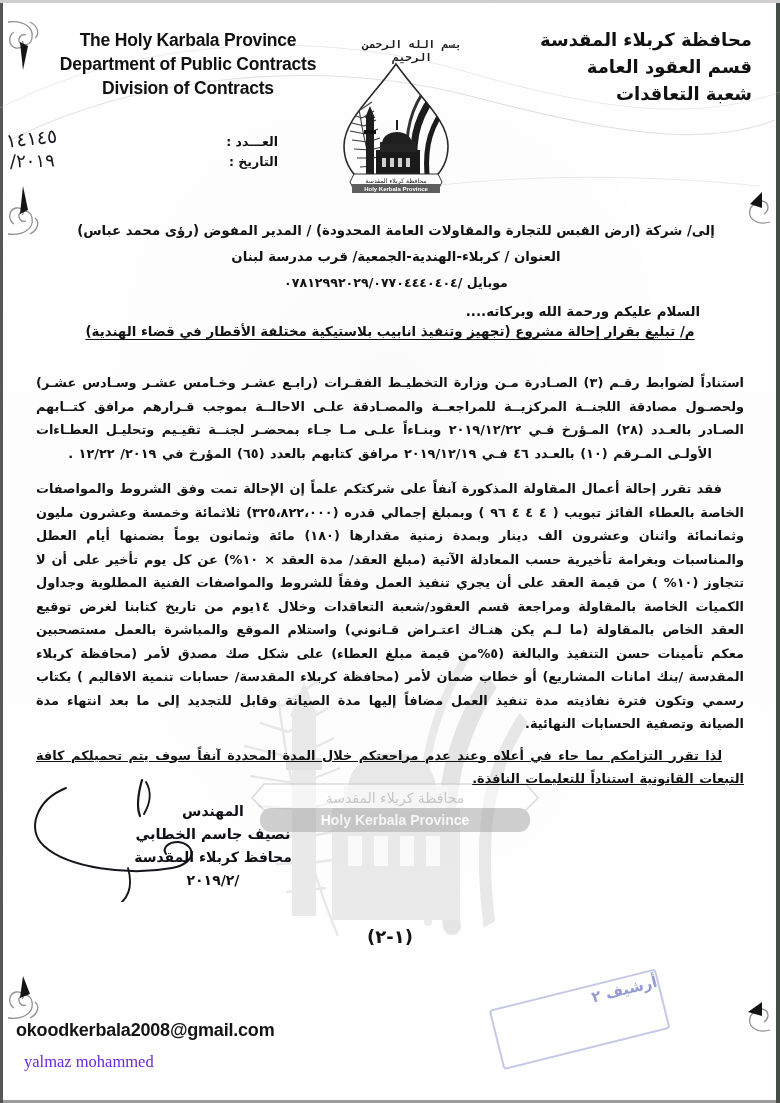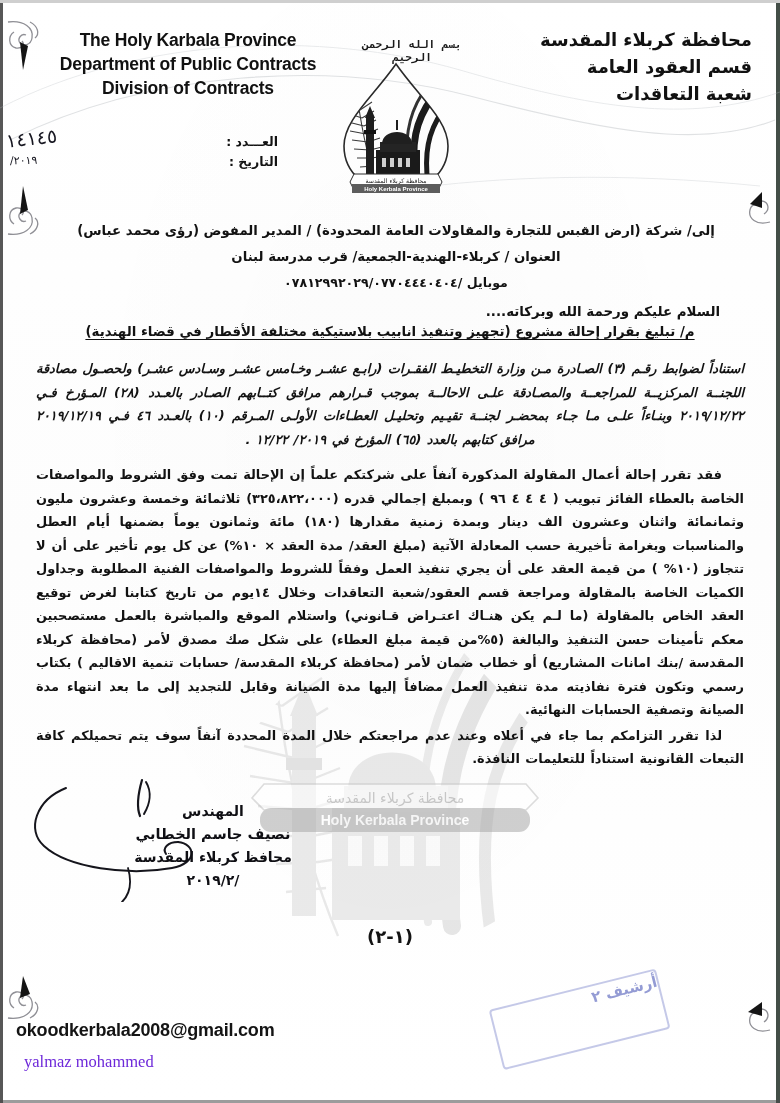--- a/index.html
+++ b/index.html
@@ -99,21 +99,21 @@
     color: #15151f;
   }
   .hand-num {
     position:absolute; left: -82px; top: -4px;
     transform: rotate(-6deg);
     font-size: 19px;
     letter-spacing: 4px;
   }
   .hand-date {
     position:absolute; left: -78px; top: 19px;
-    font-size: 11px;
+    font-size: 18px;
     transform: rotate(-1deg);
   }
 
   
   .orn { position:absolute; width:62px; height:62px; }
   .orn svg { width:100%; height:100%; }
   .orn-tl { left: 4px;  top: 16px; }
   .orn-ml { left: 4px;  top: 178px; transform: scaleY(-1); }
   .orn-mr { right: 4px; top: 170px; transform: scaleX(-1) scaleY(-1); }
   .orn-bl { left: 4px;  top: 962px; transform: scaleY(-1); }
@@ -134,21 +134,21 @@
     padding: 0 34px 0 46px;
     text-align: center;
     font-weight: bold;
     font-size: 13.3px;
     line-height: 26px;
   }
   .rec-line { white-space: nowrap; }
   .rec-phone { font-size: 12.6px; letter-spacing: .5px; }
   .greeting {
     margin-top: 8px;
-    padding-right: 60px;
+    padding-right: 80px;
     text-align: right;
     font-weight: bold;
     font-size: 13.4px;
   }
   .subject {
     margin-top: 5px;
     text-align: center;
     font-weight: bold;
     font-size: 13.4px;
   }
@@ -156,23 +156,23 @@
 
   .para {
     margin: 0 36px 0 36px;
     text-align: justify;
     text-align-last: right;
     font-weight: bold;
     font-size: 12.9px;
     line-height: 23.5px;
     word-spacing: 1px;
   }
-  .para.p1 { margin-top: 18px; text-align-last: center; font-style: italic; }
+  .para.p1 { margin-top: 32px; text-align-last: center; }
   .para.p2 { margin-top: 12px; text-indent: 22px; }
-  .para.p3 { margin-top: 2px; text-indent: 22px; }
+  .para.p3 { margin-top: 8px; text-indent: 22px; text-decoration: underline; }
 
   
   .watermark {
     position: absolute;
     left: 214px; top: 560px;
     width: 360px; height: 400px;
     opacity: .30;
     pointer-events: none;
     filter: grayscale(1);
   }

